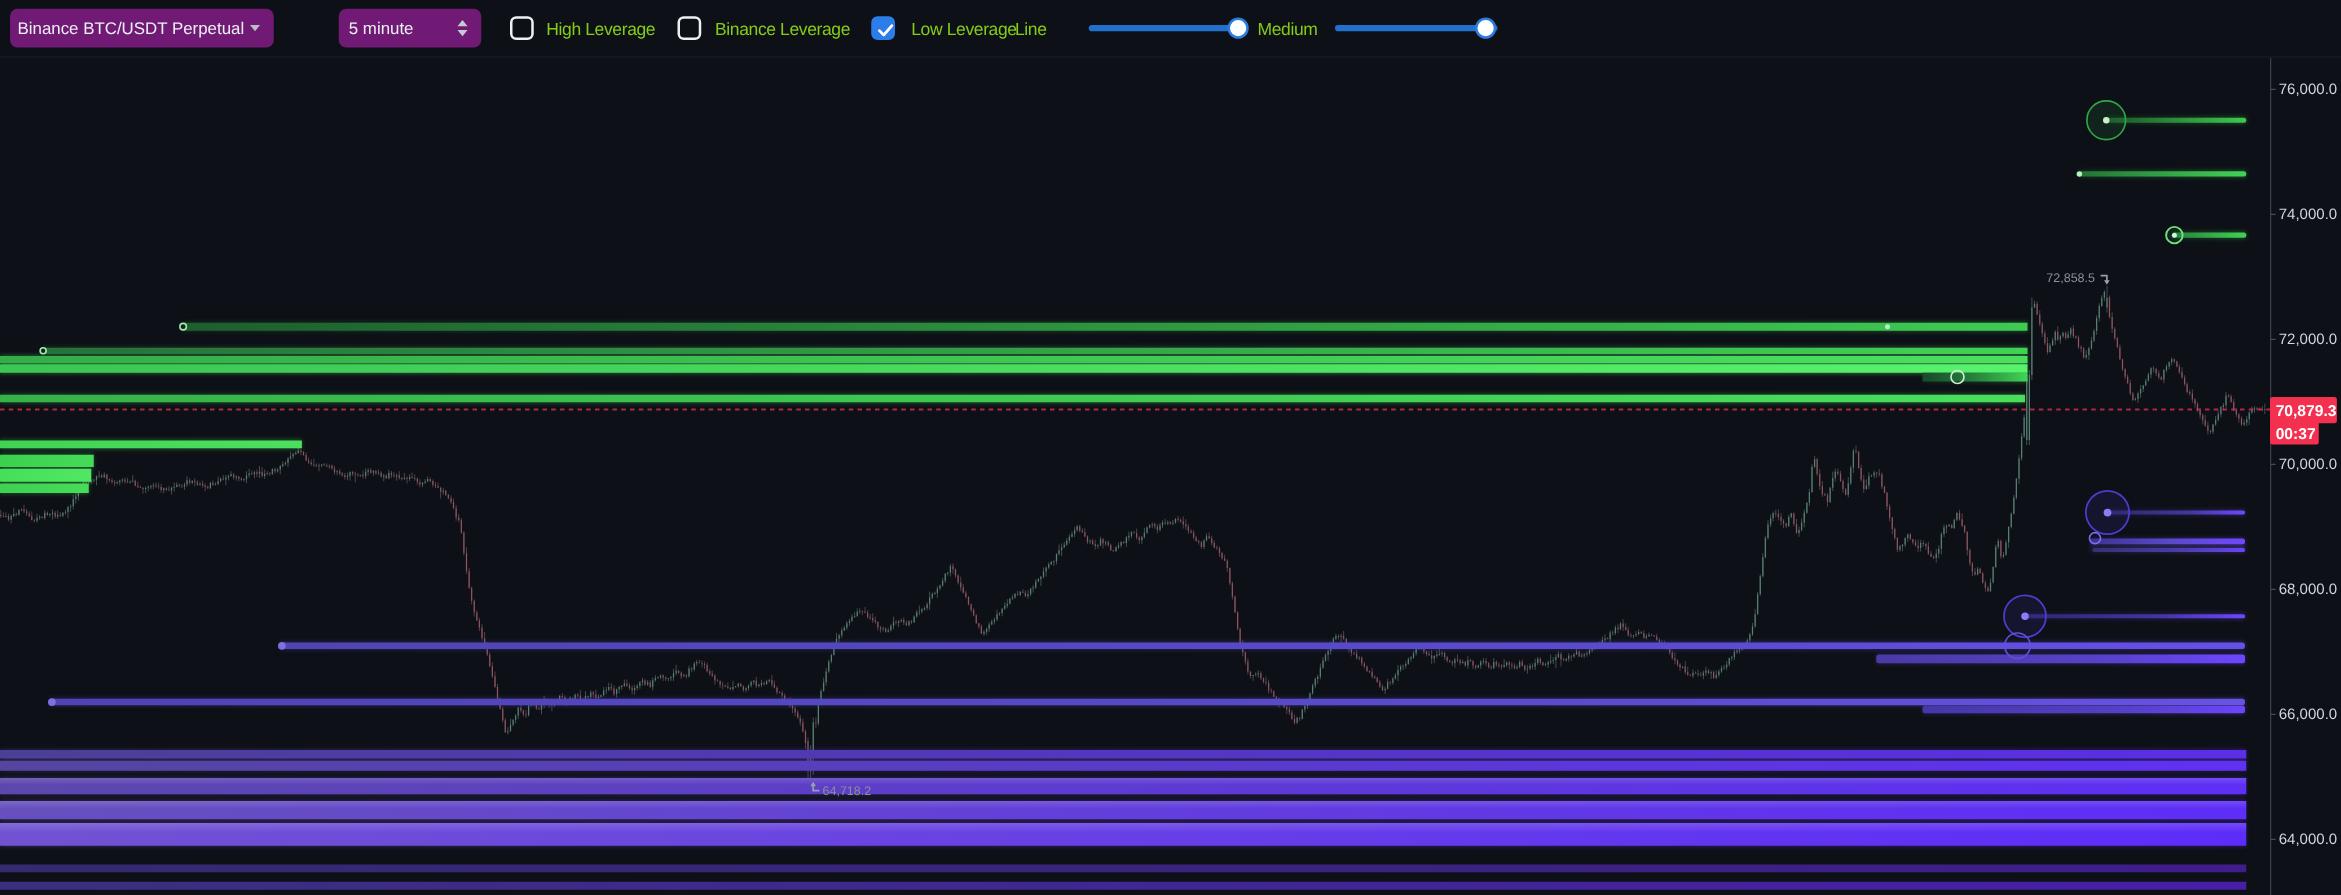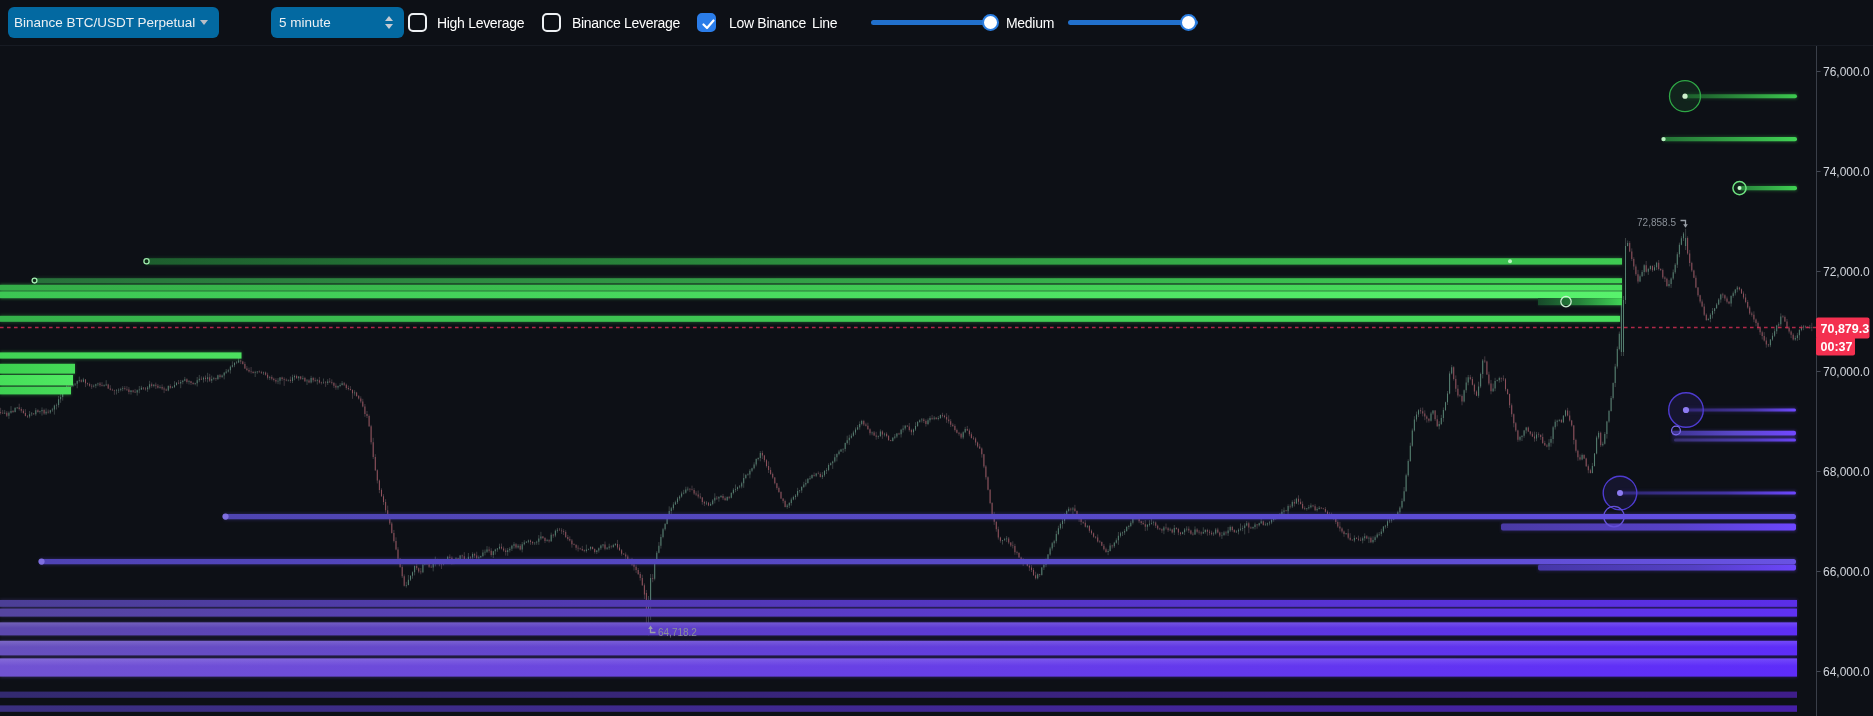--- a/index.html
+++ b/index.html
@@ -1,24 +1,24 @@
 <!DOCTYPE html>
 <html><head><meta charset="utf-8"><style>
 *{margin:0;padding:0;box-sizing:border-box}
 html,body{width:1873px;height:716px;overflow:hidden;background:#0d1016;font-family:"Liberation Sans",sans-serif}
 .tb{position:absolute;left:0;top:0;width:1873px;height:46px;background:#0d1016;border-bottom:1px solid #171b23;z-index:5}
-.sel{position:absolute;top:7px;height:31px;background:#0369a1;border-radius:6px;color:#edf0f3;font-size:13.5px;display:flex;align-items:center;justify-content:space-between;white-space:nowrap}
+.sel{position:absolute;top:7px;height:31px;background:#701a75;border-radius:6px;color:#edf0f3;font-size:13.5px;display:flex;align-items:center;justify-content:space-between;white-space:nowrap}
 .car{width:0;height:0;border-left:4.5px solid transparent;border-right:4.5px solid transparent;border-top:5.5px solid #b9bec7;margin-right:11px}
 .ud{display:flex;flex-direction:column;gap:3px;margin-right:11px}
 .ud i{display:block;width:0;height:0;border-left:4.5px solid transparent;border-right:4.5px solid transparent}
 .ud .u{border-bottom:5px solid #c6cbd3}
 .ud .d{border-top:5px solid #c6cbd3}
 .cb{position:absolute;top:13px;width:19px;height:19px;border:2px solid #eef1f4;border-radius:5px;background:transparent}
 .cb.on{background:#2b7de9;border-color:#2b7de9}
-.lb{position:absolute;top:50%;transform:translateY(-50%);color:#ffffff;font-size:14px;letter-spacing:-0.3px}
+.lb{position:absolute;top:50%;transform:translateY(-50%);color:#84cc16;font-size:14px;letter-spacing:-0.3px}
 .trk{position:absolute;top:20px;height:5px;background:#2170cc;border-radius:3px}
 .th{position:absolute;top:14px;width:17px;height:17px;border-radius:50%;background:#fff;border:2.5px solid #2a7de0}
 </style></head><body>
 <svg width="1873" height="716" viewBox="0 0 1873 716" style="position:absolute;left:0;top:0" font-family="Liberation Sans, sans-serif">
     <defs>
       <filter id="blur" x="-30%" y="-150%" width="160%" height="400%">
         <feGaussianBlur stdDeviation="1.5"></feGaussianBlur>
       </filter>
       <linearGradient id="g1" x1="0" y1="0" x2="1" y2="0">
         <stop offset="0" stop-color="#1d5e2e"></stop>
@@ -246,33 +246,33 @@
     <rect x="1816.0" y="317.5" width="53.5" height="21.0" fill="#f43050" rx="2.0"></rect>
     <rect x="1816.0" y="336.5" width="39.0" height="19.0" fill="#f43050" rx="2.0"></rect>
     <text x="1820.5" y="332.5" font-size="12.5" font-weight="600" fill="#fff">70,879.3</text>
     <text x="1820.5" y="351" font-size="12.5" font-weight="600" fill="#fff">00:37</text>
   </svg>
 <div class="tb">
  <div class="sel" style="left:8px;width:211px">
       <span style="margin-left:6px">Binance BTC/USDT Perpetual</span>
    <span class="car"></span>
     </div>
- <div class="sel" style="left:271px;width:133px">
+ <div class="sel" style="left:271px;width:114px">
       <span style="margin-left:8px">5 minute</span>
    <span class="ud">
         <i class="u"></i>
         <i class="d"></i>
       </span>
     </div>
  <div class="cb" style="left:408px"></div>
     <div class="lb" style="left:437px">High Leverage</div>
  <div class="cb" style="left:542px"></div>
     <div class="lb" style="left:572px">Binance Leverage</div>
  <div class="cb on" style="left:697px"><svg width="13" height="11" viewBox="0 0 13 11" style="margin:4px 0 0 3px">
         <path d="M1.5 5.5 L5 9 L11.5 1.5" stroke="#fff" stroke-width="2.2" fill="none" stroke-linecap="round" stroke-linejoin="round"></path>
       </svg></div>
- <div class="lb" style="left:729px">Low Binance</div>
+ <div class="lb" style="left:729px">Low Leverage</div>
  <div class="lb" style="left:812px">Line</div>
  <div class="trk" style="left:871px;width:127px"></div>
     <div class="th" style="left:982px"></div>
  <div class="lb" style="left:1006px">Medium</div>
  <div class="trk" style="left:1068px;width:130px"></div>
     <div class="th" style="left:1180px"></div>
 </div>
 </body></html>

